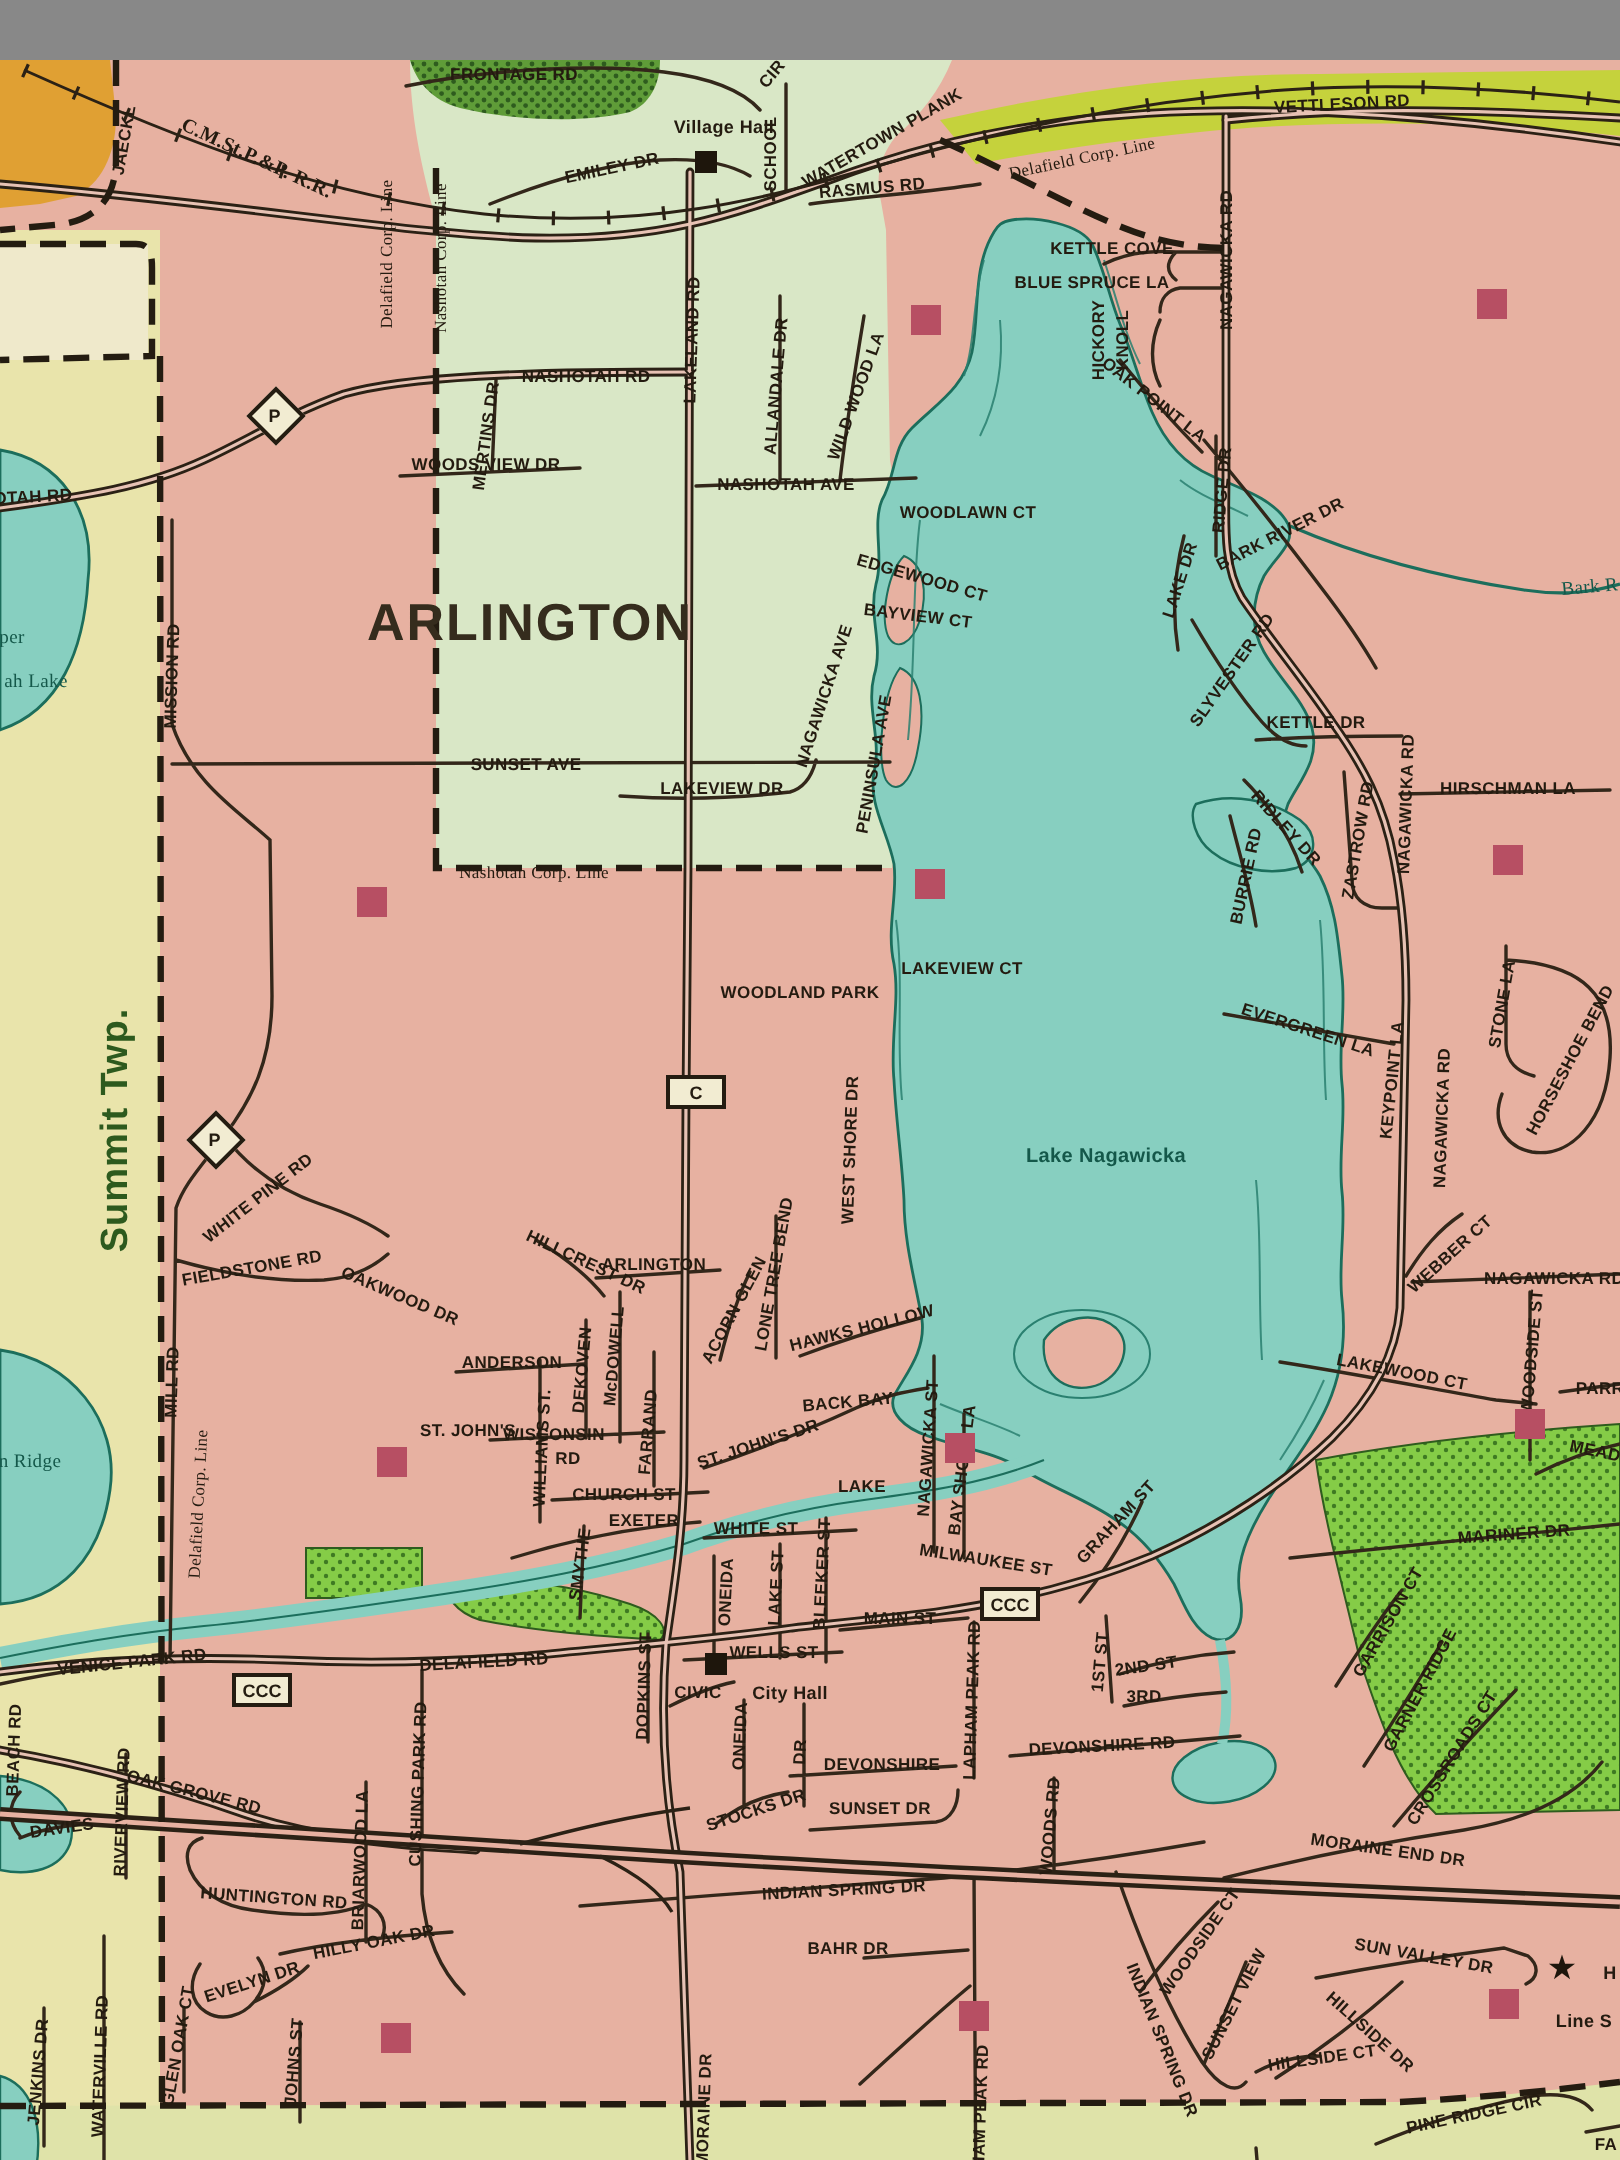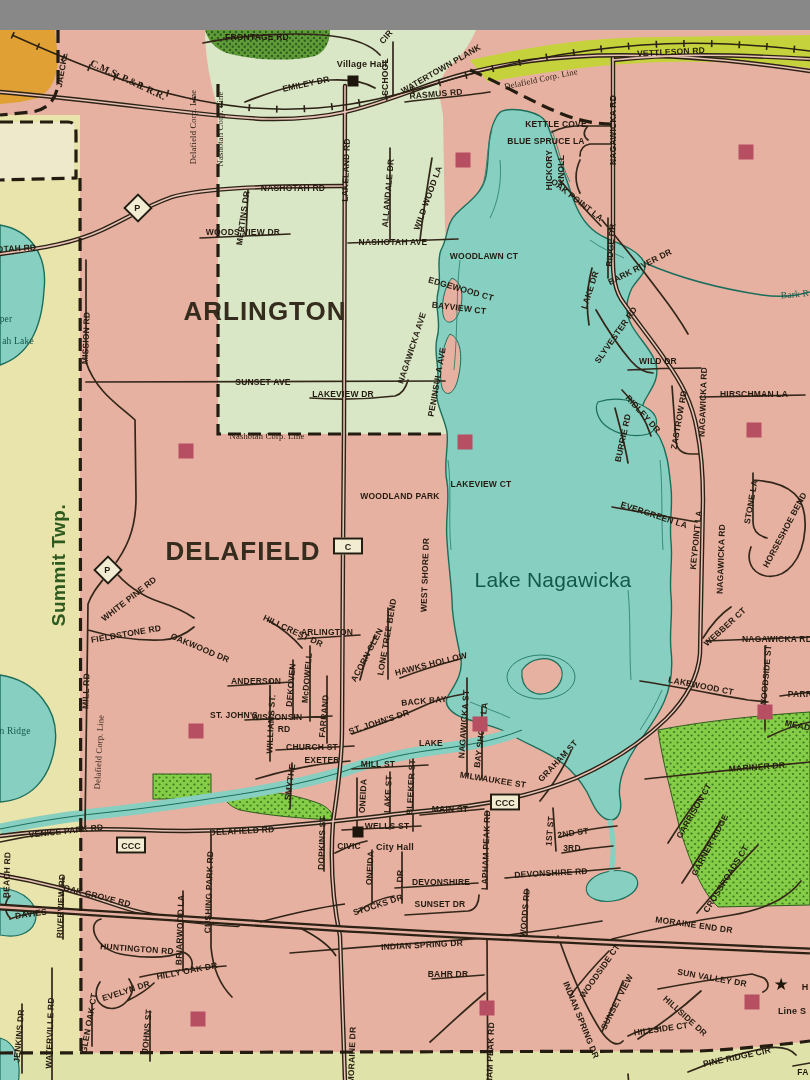--- a/index.html
+++ b/index.html
@@ -6,21 +6,21 @@
   #map{position:relative;width:810px;height:1080px;overflow:hidden;background:#e7b1a1;
        font-family:"Liberation Sans",sans-serif;margin-top:30px;}
   #map svg{position:absolute;left:0;top:0;}
   #labels{position:absolute;left:0;top:0;width:810px;height:1080px;}
   .lb{position:absolute;transform:translate(-50%,-50%) rotate(var(--r,0deg));
       white-space:nowrap;color:#241b10;font-weight:bold;font-size:8.5px;
       letter-spacing:.2px;line-height:1;}
   .lb.rd{}
   .lb.big{font-size:26px;letter-spacing:1px;color:#352c1d;}
   .lb.town{font-size:19px;color:#2d5a1e;letter-spacing:.5px;}
-  .lb.lake{font-size:21px;color:#14584a;font-weight:normal;}
+  .lb.lake{font-size:10px;color:#14584a;font-weight:bold;}
   .lb.wat{font-family:"Liberation Serif",serif;font-weight:normal;font-size:9.5px;color:#14584a;}
   .lb.corp{font-family:"Liberation Serif",serif;font-weight:normal;font-size:8.5px;color:#241b10;}
   .lb.poi{font-size:9px;}
   .lb.rr{font-family:"Liberation Serif",serif;font-size:10px;font-weight:bold;}
   .shield{position:absolute;transform:translate(-50%,-50%);background:#f2ecd2;
       border:2px solid #241c11;color:#241c11;font-size:9px;font-weight:bold;
       display:flex;align-items:center;justify-content:center;z-index:5;}
   .shield.rect{min-width:22px;height:13px;padding:0 2px;}
   .shield.diamond{width:17px;height:17px;}
   .shield.diamond{transform:translate(-50%,-50%) rotate(45deg);}
@@ -161,21 +161,21 @@
       <span class="lb rd" style="left: 546px; top: 111px; --r: 0deg;">BLUE SPRUCE LA</span>
       <span class="lb rd" style="left: 549px; top: 140px; --r: -90deg;">HICKORY</span>
       <span class="lb rd" style="left: 561px; top: 140px; --r: -90deg;">KNOLL</span>
       <span class="lb rd" style="left: 613px; top: 100px; --r: -90deg;">NAGAWICKA RD</span>
       <span class="lb rd" style="left: 577px; top: 170px; --r: 38deg;">OAK POINT LA</span>
       <span class="lb rd" style="left: 611px; top: 215px; --r: -85deg;">RIDGE DR</span>
       <span class="lb rd" style="left: 590px; top: 260px; --r: -72deg;">LAKE DR</span>
       <span class="lb rd" style="left: 640px; top: 237px; --r: -27deg;">BARK RIVER DR</span>
       <span class="lb wat" style="left: 795px; top: 265px; --r: -5deg;">Bark R</span>
       <span class="lb rd" style="left: 616px; top: 305px; --r: -55deg;">SLYVESTER RD</span>
-      <span class="lb rd" style="left: 658px; top: 331px; --r: 0deg;">WILD DR</span>
+      <span class="lb rd" style="left: 658px; top: 331px; --r: 0deg;">KETTLE DR</span>
       <span class="lb rd" style="left: 703px; top: 372px; --r: -88deg;">NAGAWICKA RD</span>
       <span class="lb rd" style="left: 754px; top: 364px; --r: 0deg;">HIRSCHMAN LA</span>
       <span class="lb rd" style="left: 643px; top: 384px; --r: 48deg;">RIDLEY DR</span>
       <span class="lb rd" style="left: 679px; top: 390px; --r: -80deg;">ZASTROW RD</span>
       <span class="lb rd" style="left: 623px; top: 408px; --r: -78deg;">BURRIE RD</span>
       <span class="lb rd" style="left: 654px; top: 485px; --r: 18deg;">EVERGREEN LA</span>
       <span class="lb rd" style="left: 696px; top: 510px; --r: -84deg;">KEYPOINT LA</span>
       <span class="lb rd" style="left: 721px; top: 529px; --r: -88deg;">NAGAWICKA RD</span>
       <span class="lb rd" style="left: 751px; top: 472px; --r: -80deg;">STONE LA</span>
       <span class="lb rd" style="left: 785px; top: 500px; --r: -62deg;">HORSESHOE BEND</span>
@@ -211,28 +211,27 @@
       <span class="lb rd" style="left: 346px; top: 140px; --r: -88deg;">LAKELAND RD</span>
       <span class="lb rd" style="left: 388px; top: 163px; --r: -85deg;">ALLANDALE DR</span>
       <span class="lb rd" style="left: 428px; top: 168px; --r: -70deg;">WILD WOOD LA</span>
       <span class="lb rd" style="left: 393px; top: 212px; --r: 0deg;">NASHOTAH AVE</span>
       <span class="lb rd" style="left: 484px; top: 226px; --r: 0deg;">WOODLAWN CT</span>
       <span class="lb rd" style="left: 461px; top: 259px; --r: 16deg;">EDGEWOOD CT</span>
       <span class="lb rd" style="left: 459px; top: 278px; --r: 7deg;">BAYVIEW CT</span>
       <span class="lb rd" style="left: 412px; top: 318px; --r: -72deg;">NAGAWICKA AVE</span>
       <span class="lb rd" style="left: 437px; top: 352px; --r: -80deg;">PENINSULA AVE</span>
       <span class="lb rd" style="left: 263px; top: 352px; --r: 0deg;">SUNSET AVE</span>
-      <span class="lb rd" style="left: 327px; top: 364px; padding-left: 32px; --r: 0deg;">LAKEVIEW DR</span>
+      <span class="lb rd" style="left: 345px; top: 364px; padding-left: 32px; --r: 0deg;">LAKEVIEW DR</span>
       <span class="lb corp" style="left: 267px; top: 406px; --r: 0deg;">Nashotah Corp. Line</span>
       <span class="lb wat" style="left: 6px; top: 290px; --r: 0deg;">per</span>
       <span class="lb wat" style="left: 18px; top: 312px; --r: 0deg;">ah Lake</span>
       <span class="lb wat" style="left: 15px; top: 702px; --r: 0deg;">n Ridge</span>
       <span class="lb rd" style="left: 400px; top: 466px; --r: 0deg;">WOODLAND PARK</span>
       <span class="lb rd" style="left: 481px; top: 454px; --r: 0deg;">LAKEVIEW CT</span>
-      <span class="lb big" style="left: 243px; top: 521px; --r: 0deg;">DELAFIELD</span>
       <span class="lb rd" style="left: 425px; top: 545px; --r: -88deg;">WEST SHORE DR</span>
       <span class="lb lake" style="left: 553px; top: 549px; --r: 0deg;">Lake Nagawicka</span>
       <span class="lb town" style="left: 58px; top: 535px; --r: -90deg;">Summit Twp.</span>
       <span class="lb rd" style="left: 129px; top: 569px; --r: -38deg;">WHITE PINE RD</span>
       <span class="lb rd" style="left: 126px; top: 604px; --r: -10deg;">FIELDSTONE RD</span>
       <span class="lb rd" style="left: 200px; top: 618px; --r: 23deg;">OAKWOOD DR</span>
       <span class="lb rd" style="left: 86px; top: 661px; --r: -88deg;">MILL RD</span>
       <span class="lb corp" style="left: 99px; top: 722px; --r: -87deg;">Delafield Corp. Line</span>
       <span class="lb rd" style="left: 293px; top: 601px; --r: 25deg;">HILLCREST DR</span>
       <span class="lb rd" style="left: 327px; top: 602px; --r: 0deg;">ARLINGTON</span>
@@ -248,21 +247,21 @@
       <span class="lb rd" style="left: 234px; top: 685px; --r: 0deg;">ST. JOHN'S</span>
       <span class="lb rd" style="left: 324px; top: 686px; --r: -85deg;">FARRAND</span>
       <span class="lb rd" style="left: 312px; top: 717px; --r: 0deg;">CHURCH ST</span>
       <span class="lb rd" style="left: 290px; top: 752px; --r: -82deg;">SMYTHE</span>
       <span class="lb rd" style="left: 322px; top: 730px; --r: 0deg;">EXETER</span>
       <span class="lb rd" style="left: 379px; top: 692px; --r: -18deg;">ST. JOHN'S DR</span>
       <span class="lb rd" style="left: 424px; top: 671px; --r: -5deg;">BACK BAY</span>
       <span class="lb rd" style="left: 464px; top: 694px; --r: -86deg;">NAGAWICKA ST</span>
       <span class="lb rd" style="left: 481px; top: 705px; --r: -83deg;">BAY SHORE LA</span>
       <span class="lb rd" style="left: 431px; top: 713px; --r: 0deg;">LAKE</span>
-      <span class="lb rd" style="left: 378px; top: 734px; --r: 0deg;">MILL ST</span>
+      <span class="lb rd" style="left: 378px; top: 734px; --r: 0deg;">WHITE ST</span>
       <span class="lb rd" style="left: 493px; top: 750px; --r: 9deg;">MILWAUKEE ST</span>
       <span class="lb rd" style="left: 558px; top: 731px; --r: -47deg;">GRAHAM ST</span>
       <span class="lb rd" style="left: 450px; top: 779px; --r: 0deg;">MAIN ST</span>
       <span class="lb rd" style="left: 550px; top: 801px; --r: -85deg;">1ST ST</span>
       <span class="lb rd" style="left: 573px; top: 803px; --r: -8deg;">2ND ST</span>
       <span class="lb rd" style="left: 572px; top: 818px; --r: 0deg;">3RD</span>
       <span class="lb rd" style="left: 387px; top: 796px; --r: 0deg;">WELLS ST</span>
       <span class="lb rd" style="left: 349px; top: 816px; --r: 0deg;">CIVIC</span>
       <span class="lb poi" style="left: 395px; top: 817px; --r: 0deg;">City Hall</span>
       <span class="lb rd" style="left: 363px; top: 766px; --r: -87deg;">ONEIDA</span>
@@ -271,21 +270,21 @@
       <span class="lb rd" style="left: 370px; top: 838px; --r: -87deg;">ONEIDA</span>
       <span class="lb rd" style="left: 400px; top: 846px; --r: -87deg;">DR</span>
       <span class="lb rd" style="left: 441px; top: 852px; --r: 0deg;">DEVONSHIRE</span>
       <span class="lb rd" style="left: 551px; top: 843px; --r: -3deg;">DEVONSHIRE RD</span>
       <span class="lb rd" style="left: 486px; top: 820px; --r: -88deg;">LAPHAM PEAK RD</span>
       <span class="lb rd" style="left: 490px; top: 1032px; --r: -88deg;">LAPHAM PEAK RD</span>
       <span class="lb rd" style="left: 525px; top: 883px; --r: -85deg;">WOODS RD</span>
       <span class="lb rd" style="left: 378px; top: 875px; --r: -18deg;">STOCKS DR</span>
       <span class="lb rd" style="left: 440px; top: 874px; --r: 0deg;">SUNSET DR</span>
       <span class="lb rd" style="left: 422px; top: 915px; --r: -3deg;">INDIAN SPRING DR</span>
-      <span class="lb rd" style="left: 448px; top: 944px; --r: 0deg;">BAHR DR</span>
+      <span class="lb rd" style="left: 424px; top: 944px; --r: 0deg;">BAHR DR</span>
       <span class="lb rd" style="left: 352px; top: 1025px; --r: -88deg;">MORAINE DR</span>
       <span class="lb rd" style="left: 137px; top: 919px; --r: 4deg;">HUNTINGTON RD</span>
       <span class="lb rd" style="left: 180px; top: 900px; --r: -88deg;">BRIARWOOD LA</span>
       <span class="lb rd" style="left: 209px; top: 862px; --r: -88deg;">CUSHING PARK RD</span>
       <span class="lb rd" style="left: 187px; top: 941px; --r: -11deg;">HILLY OAK DR</span>
       <span class="lb rd" style="left: 126px; top: 961px; --r: -18deg;">EVELYN DR</span>
       <span class="lb rd" style="left: 89px; top: 993px; --r: -80deg;">GLEN OAK CT</span>
       <span class="lb rd" style="left: 147px; top: 1001px; --r: -85deg;">JOHNS ST</span>
       <span class="lb rd" style="left: 50px; top: 1003px; --r: -88deg;">WATERVILLE RD</span>
       <span class="lb rd" style="left: 19px; top: 1006px; --r: -85deg;">JENKINS DR</span>

